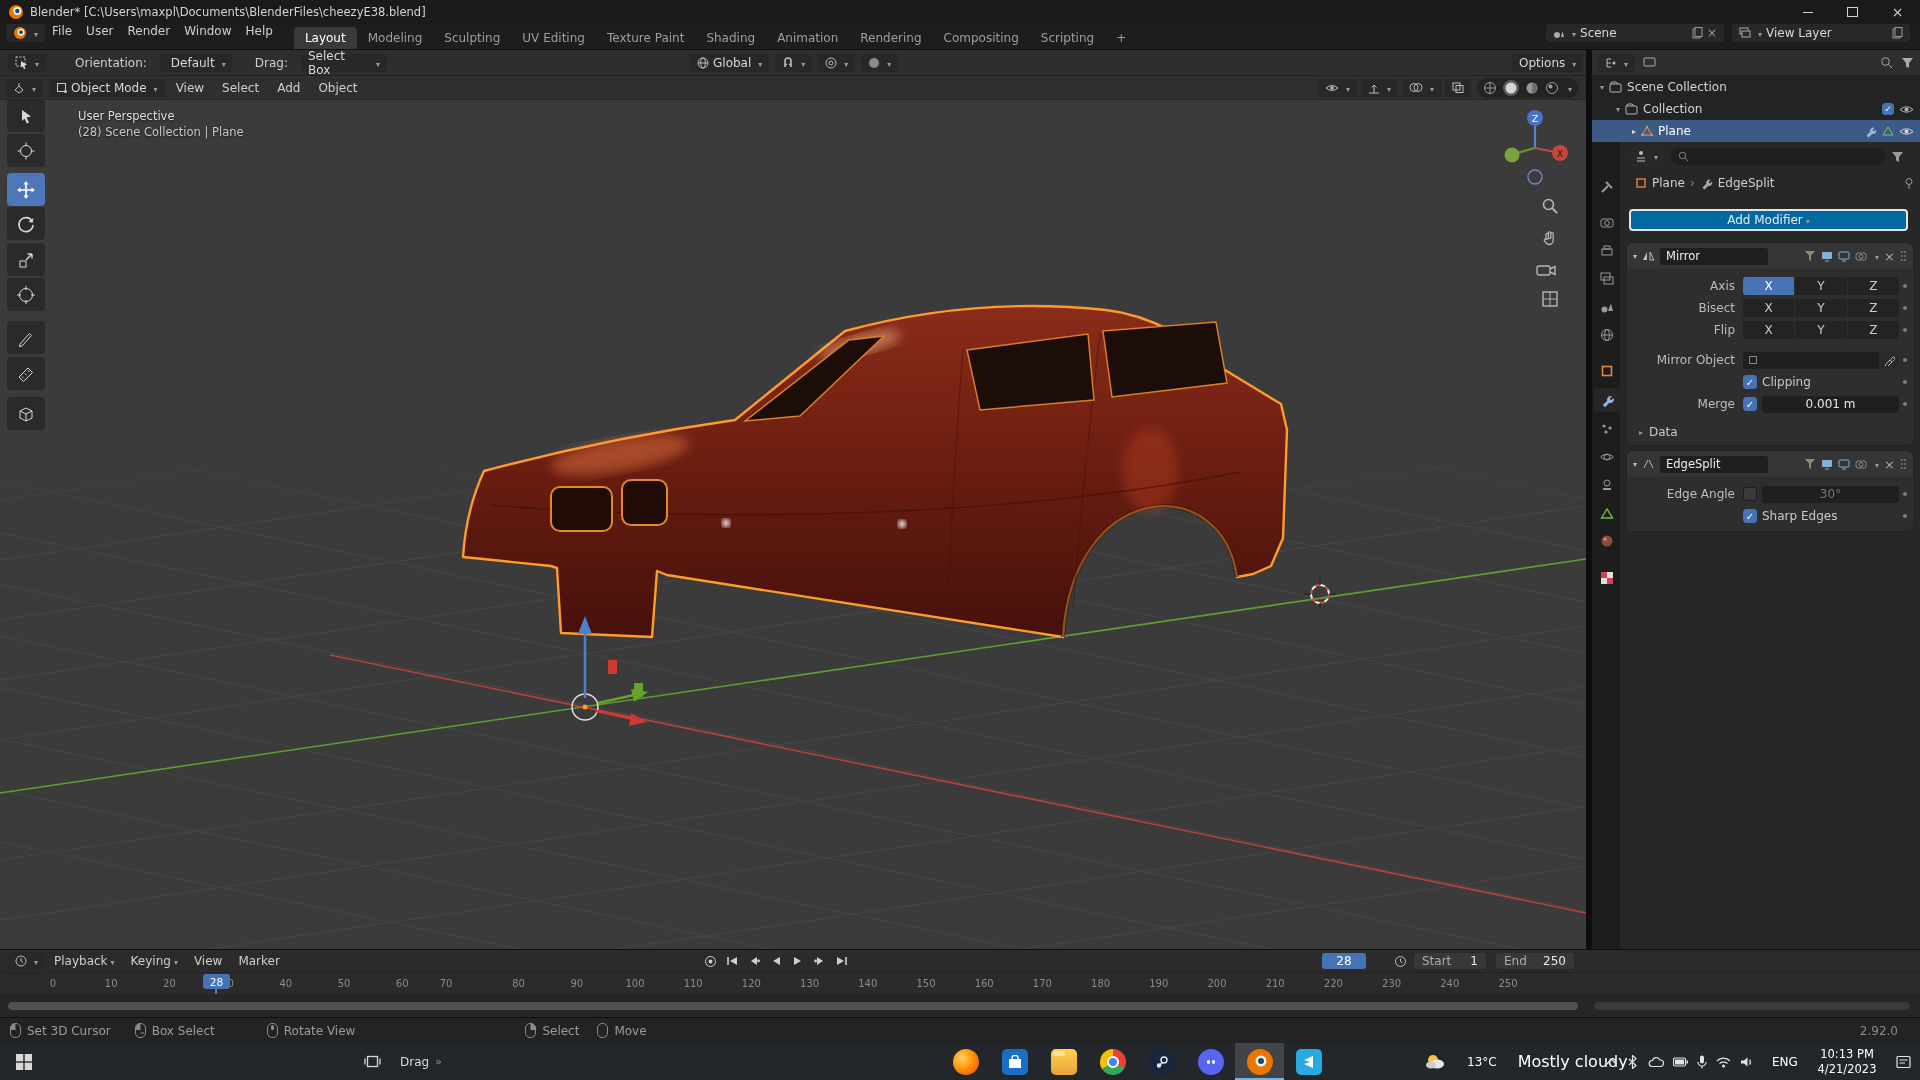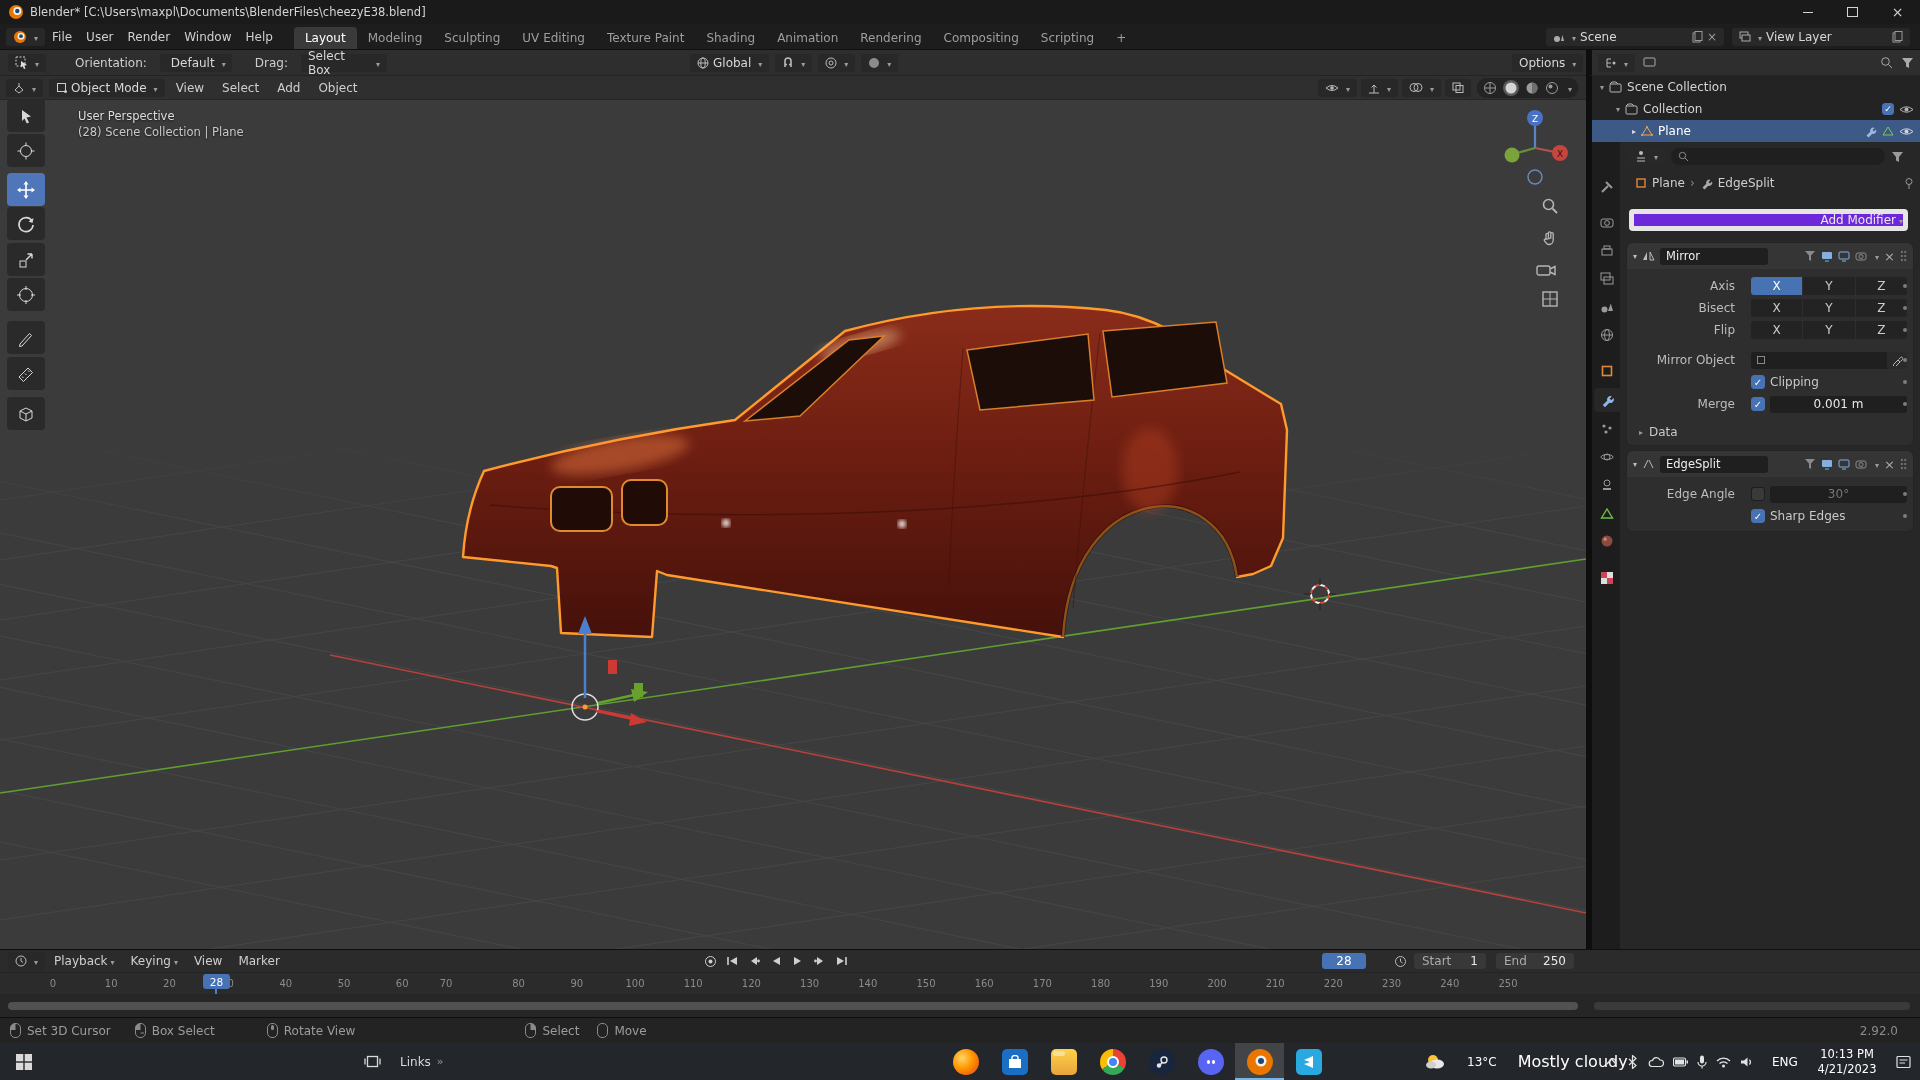--- a/index.html
+++ b/index.html
@@ -9,21 +9,21 @@
   .flex{display:flex;align-items:center;}
   .chev::after{content:"▾";font-size:8px;color:#9a9a9a;margin-left:3px;}
   .pill{background:#282828;border-radius:3px;display:inline-flex;align-items:center;gap:4px;
         padding:2px 7px;color:#d8d8d8;height:18px;box-sizing:border-box;}
   .mlabel{padding:0 7px;color:#cfcfcf;cursor:default;}
   svg{display:block;}
   
   #titlebar{left:0;top:0;width:1920px;height:24px;background:#1a1a1a;display:flex;align-items:center;color:#d4d4d4;}
   .wbtn{width:45px;height:24px;display:flex;align-items:center;justify-content:center;}
   
-  #topbar{left:0;top:24px;width:1920px;height:26px;background:#1d1d1d;display:flex;align-items:center;border-bottom:1px solid #101010;box-sizing:border-box;}
+  #topbar{left:0;top:24px;width:1920px;height:26px;background:#1d1d1d;display:flex;align-items:flex-start;border-bottom:1px solid #101010;box-sizing:border-box;}
   .wtab{padding:4px 11px;color:#9e9e9e;border-radius:4px 4px 0 0;margin-top:3px;cursor:default;}
   .wtab.active{background:#3a3a3a;color:#fff;}
   
   #toolrow{left:0;top:50px;width:1586px;height:26px;background:#2e2e2e;border-bottom:1px solid #232323;box-sizing:border-box;display:flex;align-items:center;gap:6px;padding-left:8px;}
   #outhdr{left:1589px;top:50px;width:331px;height:26px;background:#2e2e2e;border-bottom:1px solid #232323;border-left:3px solid #0e0e0e;box-sizing:border-box;display:flex;align-items:center;padding:0 6px;gap:8px;}
   
   #viewport{left:0;top:76px;width:1586px;height:873px;background:#3b3b3b;overflow:hidden;}
   #vphdr{left:0;top:0;width:1586px;height:24px;background:#2f2f2f;border-bottom:1px solid #262626;box-sizing:border-box;display:flex;align-items:center;gap:4px;padding-left:6px;}
   .toolbtn{position:absolute;left:7px;width:38px;height:33px;background:rgba(41,41,41,.92);border-radius:4px;display:flex;align-items:center;justify-content:center;}
   .toolbtn.active{background:#4f76b8;}
@@ -36,21 +36,21 @@
   .osel{background:#3d5a87;color:#fff;}
   
   #props{left:1589px;top:142px;width:331px;height:807px;background:#272727;border-left:3px solid #0e0e0e;box-sizing:border-box;}
   #ptabs{position:absolute;left:0;top:0;width:28px;height:807px;background:#1d1d1d;}
   .ptab{position:absolute;left:2px;width:26px;height:24px;display:flex;align-items:center;justify-content:center;color:#9a9a9a;border-radius:4px 0 0 4px;}
   .ptab.active{background:#272727;color:#8fb6e8;}
   .panel{position:absolute;left:34px;width:288px;background:#2e2e2e;border:1px solid #242424;border-radius:6px;box-sizing:border-box;}
   .phead{height:26px;background:#353535;border-radius:6px 6px 0 0;display:flex;align-items:center;gap:5px;padding:0 6px;}
   .nameinput{width:96px;height:17px;background:#1f1f1f;border-radius:3px;color:#eee;font-size:11.5px;display:flex;align-items:center;padding:0 6px;}
   .prow{position:relative;height:22px;display:flex;align-items:center;}
-  .plabel{width:108px;text-align:right;padding-right:16px;color:#bdbdbd;}
+  .plabel{width:108px;text-align:right;padding-right:8px;color:#bdbdbd;}
   .pctrl{width:156px;display:flex;align-items:center;gap:5px;}
   .adot{position:absolute;right:6px;top:9px;width:4px;height:4px;border-radius:50%;background:#7c7c7c;}
   .triple{display:flex;width:100%;gap:1px;}
   .tbtn{flex:1;height:18px;line-height:18px;text-align:center;background:#232323;color:#ccc;}
   .tbtn:first-child{border-radius:3px 0 0 3px;}
   .tbtn:last-child{border-radius:0 3px 3px 0;}
   .tbtn.sel{background:#4772b3;color:#fff;}
   .cb{width:14px;height:14px;border-radius:3px;background:#3a3a3a;border:1px solid #1d1d1d;box-sizing:border-box;display:flex;align-items:center;justify-content:center;color:#fff;font-size:10px;}
   .cb.on{background:#4772b3;border-color:#4772b3;}
   .cb.on::after{content:"✓";}
@@ -392,21 +392,21 @@
           <path d="M10.5 3a3 3 0 0 0-4.2 3.7L2.5 10.5 4.5 12.5 8.3 8.7A3 3 0 0 0 12 4.5 L10 6.5 8.5 5 Z" fill="#a9a9a9"></path>
         </svg>
       <span>EdgeSplit</span>
       <span style="flex:1"></span>
       <svg width="12" height="13" style="margin-right:8px">
           <circle cx="6" cy="4.5" r="3" fill="none" stroke="#999"></circle>
           <path d="M6 7.5 V12" stroke="#999"></path>
         </svg>
     </div>
 
-    <div class="abs flex" style="left:37px;top:67px;width:279px;height:22px;background:#6d28d9;border:5px solid #e5e5e5;border-radius:4px;justify-content:flex-end;color:#e8e8e8;box-sizing:border-box">
+    <div class="abs flex" style="left:37px;top:67px;width:279px;height:22px;background:#0369a1;border:2px solid #e5e5e5;border-radius:4px;justify-content:center;color:#e8e8e8;box-sizing:border-box">
       <span>Add Modifier</span>
         <span class="chev"></span>
     </div>
 
     <div class="panel" style="top:100px;height:204px">
       <div class="phead">
         <span style="font-size:8px;color:#bbb">▾</span>
         <svg width="13" height="12">
             <path d="M1 10 L5 2 V10 Z" fill="#bbb"></path>
             <path d="M12 10 L8 2 V10 Z" fill="none" stroke="#bbb"></path>
@@ -966,21 +966,21 @@
           <rect x="8.7" y="8.7" width="7.3" height="7.3" fill="#d9d9d9"></rect>
         </svg>
     </div>
     <div class="abs flex" style="left:352px;top:0;width:40px;height:37px;justify-content:center">
       <svg width="17" height="15">
           <rect x="3.5" y="2.5" width="10" height="10" fill="none" stroke="#d9d9d9" stroke-width="1.3"></rect>
           <path d="M1 4.5 V10.5 M16 4.5 V10.5" stroke="#d9d9d9" stroke-width="1.3"></path>
         </svg>
     </div>
     <div class="abs flex" style="left:400px;top:0;height:37px;gap:6px;color:#d9d9d9">
-      <span>Links</span>
+      <span>Drag</span>
       <span style="color:#9a9a9a;font-size:11px">»</span>
     </div>
     <div class="abs flex" style="left:941px;top:0;height:37px">
       <span class="tcell">
           <span class="appic" style="border-radius:50%;background:radial-gradient(circle at 35% 35%,#ffd567,#ff9500 45%,#e3401e)"></span>
         </span>
       <span class="tcell">
           <span class="appic flex" style="background:#1a6fc4;justify-content:center">
             <svg width="14" height="13">
               <rect x="1" y="4" width="12" height="9" fill="#fff"></rect>

